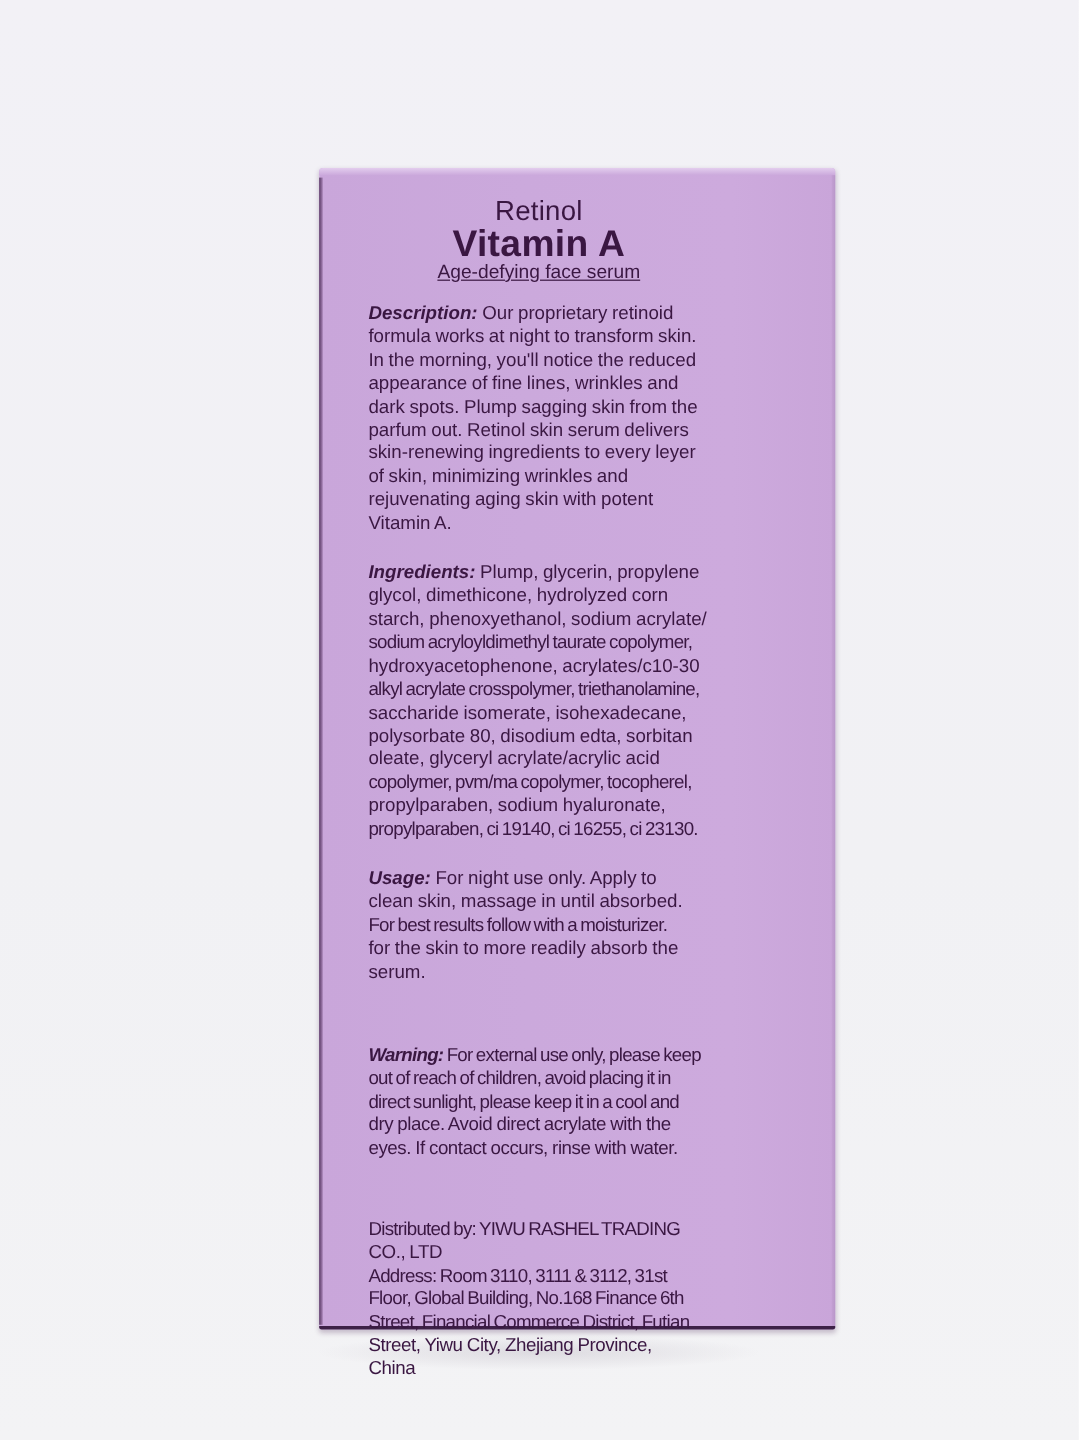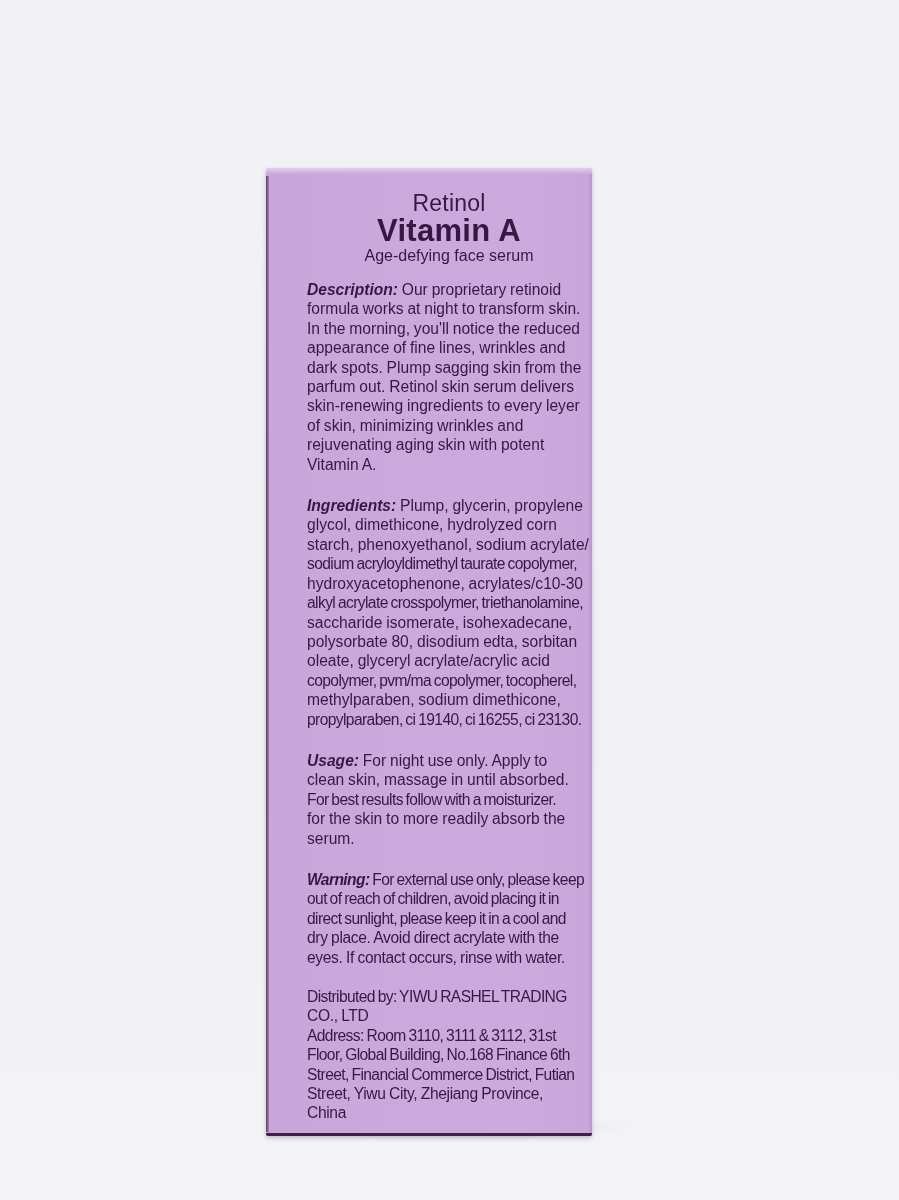--- a/index.html
+++ b/index.html
@@ -18,22 +18,22 @@
     position: absolute;
     left: 262px;
     top: 1112px;
     width: 374px;
     height: 30px;
     background: radial-gradient(ellipse at center, rgba(120,110,130,0.18) 0%, rgba(120,110,130,0) 70%);
   }
   .box {
     position: absolute;
     left: 266px;
-    top: 168px;
-    width: 326px;
+    top: 140px;
+    width: 430px;
     height: 968px;
     background: linear-gradient(90deg, #c9a6da 0%, #cba9dc 40%, #cdaadd 80%, #c9a5d9 100%);
     border-radius: 3px 3px 2px 2px;
     box-shadow: 0 2px 4px rgba(60,20,70,0.25);
   }
   .box-top-edge {
     position: absolute;
     left: 0; top: 0; right: 0;
     height: 6px;
     background: linear-gradient(180deg, #e3cdee 0%, #cba9dc 100%);
@@ -79,29 +79,31 @@
     line-height: 30px;
     margin-left: -12px;
     letter-spacing: 0.3px;
   }
   .subtitle {
     text-align: center;
     font-size: 16px;
     line-height: 20px;
     margin-left: -12px;
     margin-bottom: 14px;
+    text-decoration: underline;
   }
   .section {
     font-size: 15.6px;
     line-height: 19.4px;
     margin: 0;
     word-spacing: -0.5px;
   }
   .section.tight {
     letter-spacing: -0.35px;
+    margin-top: 28px;
   }
   .section b {
     font-weight: bold;
     font-style: italic;
   }
   .gap-lg { height: 22px; }
   .gap-md { height: 20px; }
   .line { display: block; white-space: nowrap; }
   .condensed { letter-spacing: -0.6px; word-spacing: -1px; }
 </style>
@@ -140,21 +142,21 @@
       <span class="line"><b>Ingredients:</b><span> Plump, glycerin, propylene</span></span>
       <span class="line">glycol, dimethicone, hydrolyzed corn</span>
       <span class="line">starch, phenoxyethanol, sodium acrylate/</span>
       <span class="line condensed">sodium acryloyldimethyl taurate copolymer,</span>
       <span class="line">hydroxyacetophenone, acrylates/c10-30</span>
       <span class="line condensed">alkyl acrylate crosspolymer, triethanolamine,</span>
       <span class="line">saccharide isomerate, isohexadecane,</span>
       <span class="line">polysorbate 80, disodium edta, sorbitan</span>
       <span class="line">oleate, glyceryl acrylate/acrylic acid</span>
       <span class="line condensed">copolymer, pvm/ma copolymer, tocopherel,</span>
-      <span class="line">methylparaben, sodium dimethicone,</span>
+      <span class="line">propylparaben, sodium hyaluronate,</span>
       <span class="line condensed">propylparaben, ci 19140, ci 16255, ci 23130.</span>
     </div>
 
     <div class="gap-lg"></div>
 
     <div class="section">
       <span class="line"><b>Usage:</b><span> For night use only. Apply to</span></span>
       <span class="line">clean skin, massage in until absorbed.</span>
       <span class="line condensed">For best results follow with a moisturizer.</span>
       <span class="line">for the skin to more readily absorb the</span>

